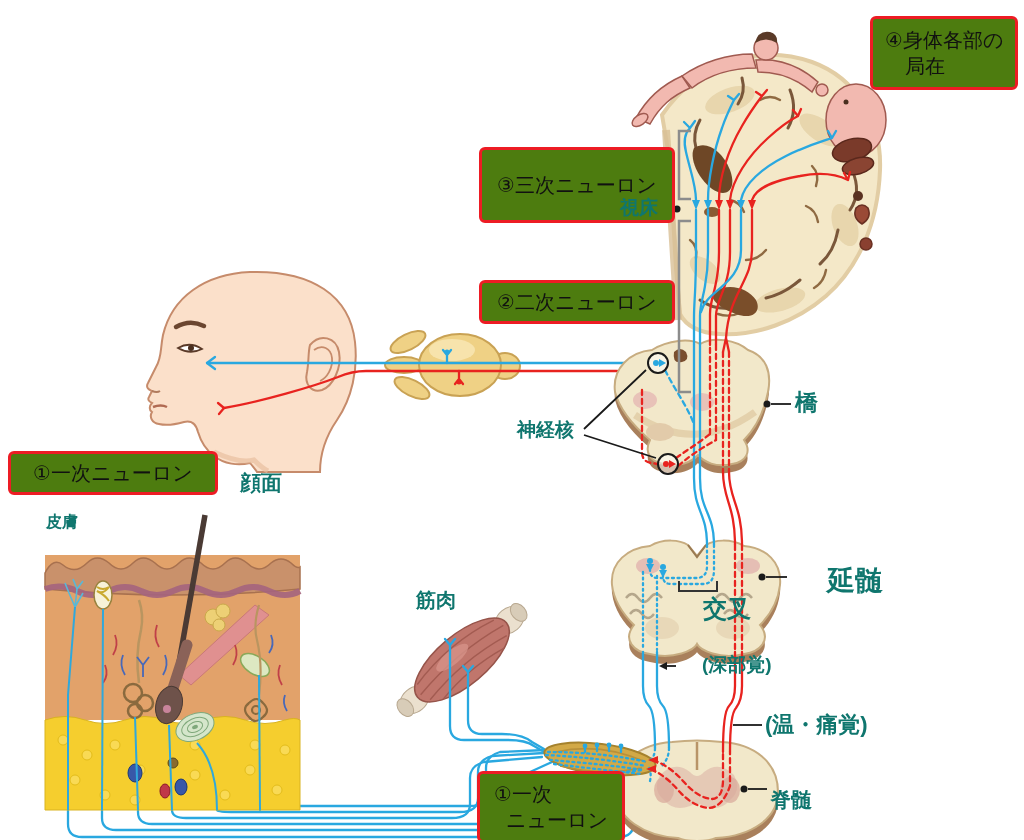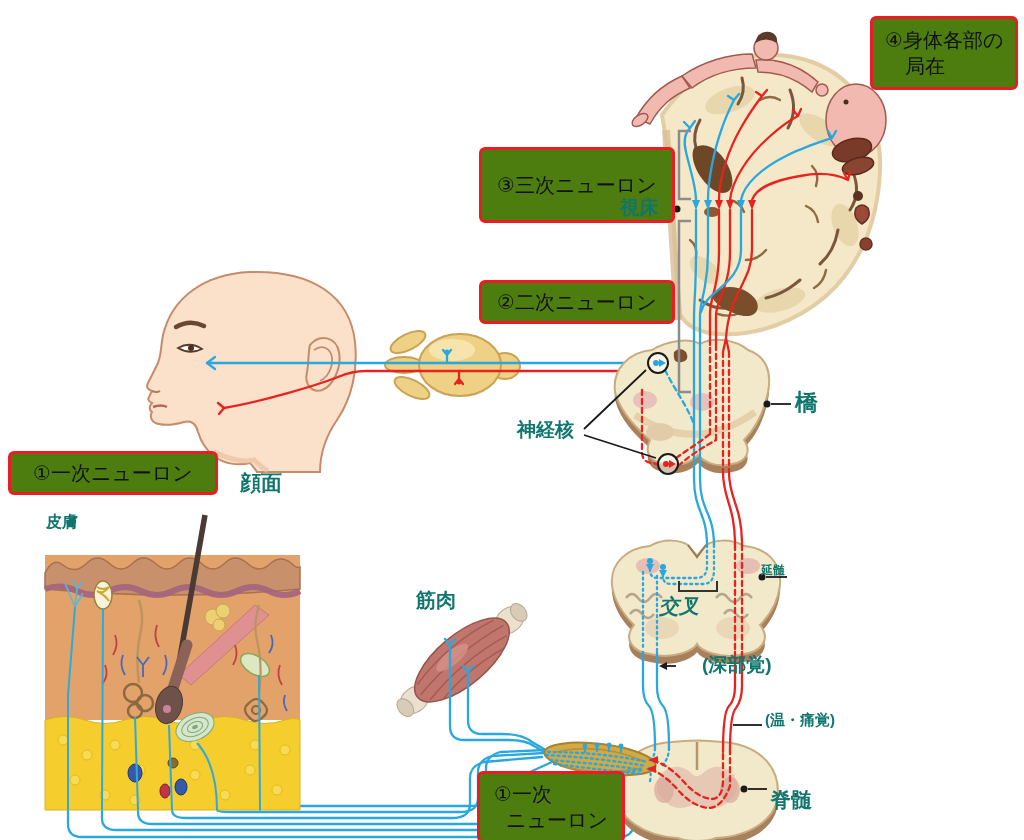--- a/index.html
+++ b/index.html
@@ -388,17 +388,17 @@
   <div>①一次</div>
   <div style="padding-left:12px;">ニューロン</div>
 </div>
 
 <div class="lbl" style="left:620px;top:196px;font-size:19px;">視床</div>
 <div class="lbl" style="left:240px;top:470px;font-size:21px;">顔面</div>
 <div class="lbl" style="left:517px;top:418px;font-size:19px;">神経核</div>
 <div class="lbl" style="left:795px;top:388px;font-size:23px;">橋</div>
 <div class="lbl" style="left:46px;top:500px;font-size:16px;margin-top:12px;">皮膚</div>
 <div class="lbl" style="left:416px;top:588px;font-size:20px;">筋肉</div>
-<div class="lbl" style="left:761px;top:563px;font-size:12px;">延髄</div>
-<div class="lbl" style="left:659px;top:594px;font-size:20px;font-style:italic;">交叉</div>
+<div class="lbl" style="left:827px;top:563px;font-size:28px;">延髄</div>
+<div class="lbl" style="left:703px;top:594px;font-size:24px;">交叉</div>
 <div class="lbl" style="left:678px;top:653px;font-size:19px;margin-left:24px;">(深部覚)</div>
-<div class="lbl" style="left:765px;top:711px;font-size:15px;">(温・痛覚)</div>
+<div class="lbl" style="left:765px;top:711px;font-size:22px;">(温・痛覚)</div>
 <div class="lbl" style="left:770px;top:775px;font-size:21px;margin-top:12px;">脊髄</div>
 
 </body></html>

